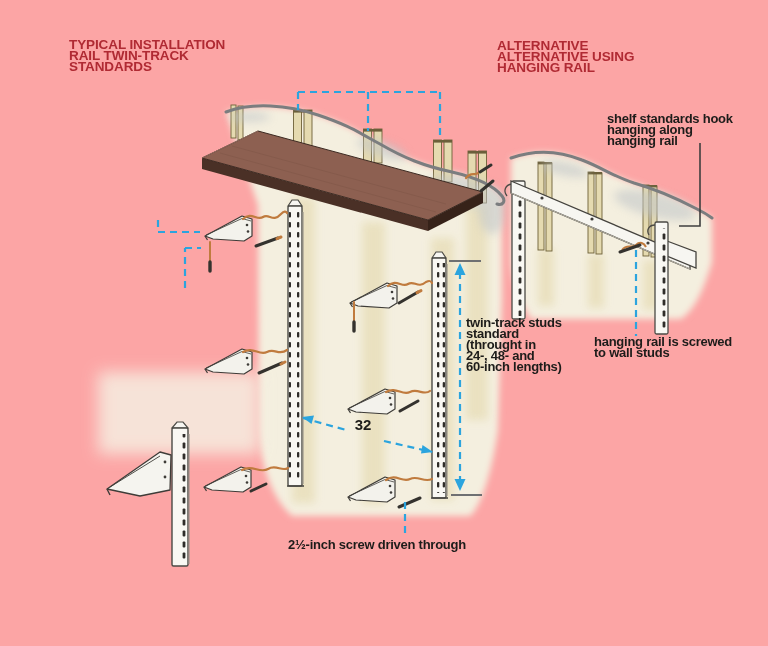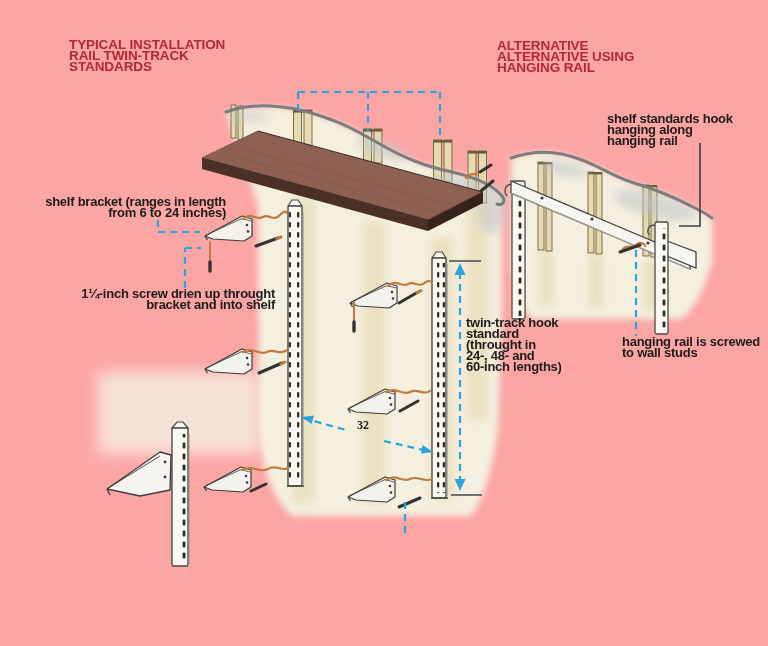--- a/index.html
+++ b/index.html
@@ -5,21 +5,21 @@
   html,body{margin:0;padding:0;background:#ffffff;}
   #stage{position:relative;width:768px;height:646px;background:#fca5a5;overflow:hidden;
          font-family:"Liberation Sans", sans-serif;}
   svg{position:absolute;left:0;top:0;z-index:1;}
   .lbl{position:absolute;z-index:3;font-weight:bold;font-size:13px;line-height:11px;
        letter-spacing:-0.25px;color:#1d1c1a;white-space:nowrap;}
   .lbl span{display:block;}
   .red{color:#b02a33;font-size:13.5px;line-height:10.8px;letter-spacing:-0.1px;}
   .ralign{text-align:right;}
   .calign{text-align:center;}
-  .dim{font-size:12px;line-height:18px;letter-spacing:0;font-family:Liberation Serif, serif;}
+  .dim{font-size:15px;line-height:18px;letter-spacing:0;}
 </style>
 </head>
 <body>
 
 <div id="stage">
 
 <svg width="768" height="646" viewBox="0 0 768 646">
   <defs>
     <filter id="soft1" x="-20%" y="-20%" width="140%" height="140%">
           <feGaussianBlur stdDeviation="3"></feGaussianBlur>
@@ -240,44 +240,37 @@
   <span>ALTERNATIVE USING</span>
   <span>HANGING RAIL</span>
 </div>
 
 <div class="lbl" style="left:607px;top:113px;">
   <span>shelf standards hook</span>
   <span>hanging along</span>
   <span>hanging rail</span>
 </div>
 
-<div class="lbl ralign" style="right:542px;top:196px;">
-  <span>shelf bracket (ranges in length</span>
-  <span>from 6 to 24 inches)</span>
-</div>
-
-<div class="lbl ralign" style="right:493px;top:288px;">
-  <span>1¼-inch screw drien up throught</span>
-  <span>bracket and into shelf</span>
-</div>
+
 
 <div class="lbl" style="left:466px;top:317px;">
-  <span>twin-track hook</span>
+  <span>twin-track studs</span>
   <span>standard</span>
   <span>(throught in</span>
   <span>24-, 48- and</span>
   <span>60-inch lengths)</span>
 </div>
 
-<div class="lbl" style="left:594px;top:336px;margin-left:28px;">
+<div class="lbl" style="left:594px;top:336px;">
   <span>hanging rail is screwed</span>
   <span>to wall studs</span>
 </div>
 
 
 <div class="lbl dim calign" style="left:346px;top:416px;width:34px;">
   <span>32</span>
 </div>
 
 <div class="lbl" style="left:288px;top:539px;">
+  <span>2½-inch screw driven through</span>
 </div>
 
 </div>
 
 </body></html>

